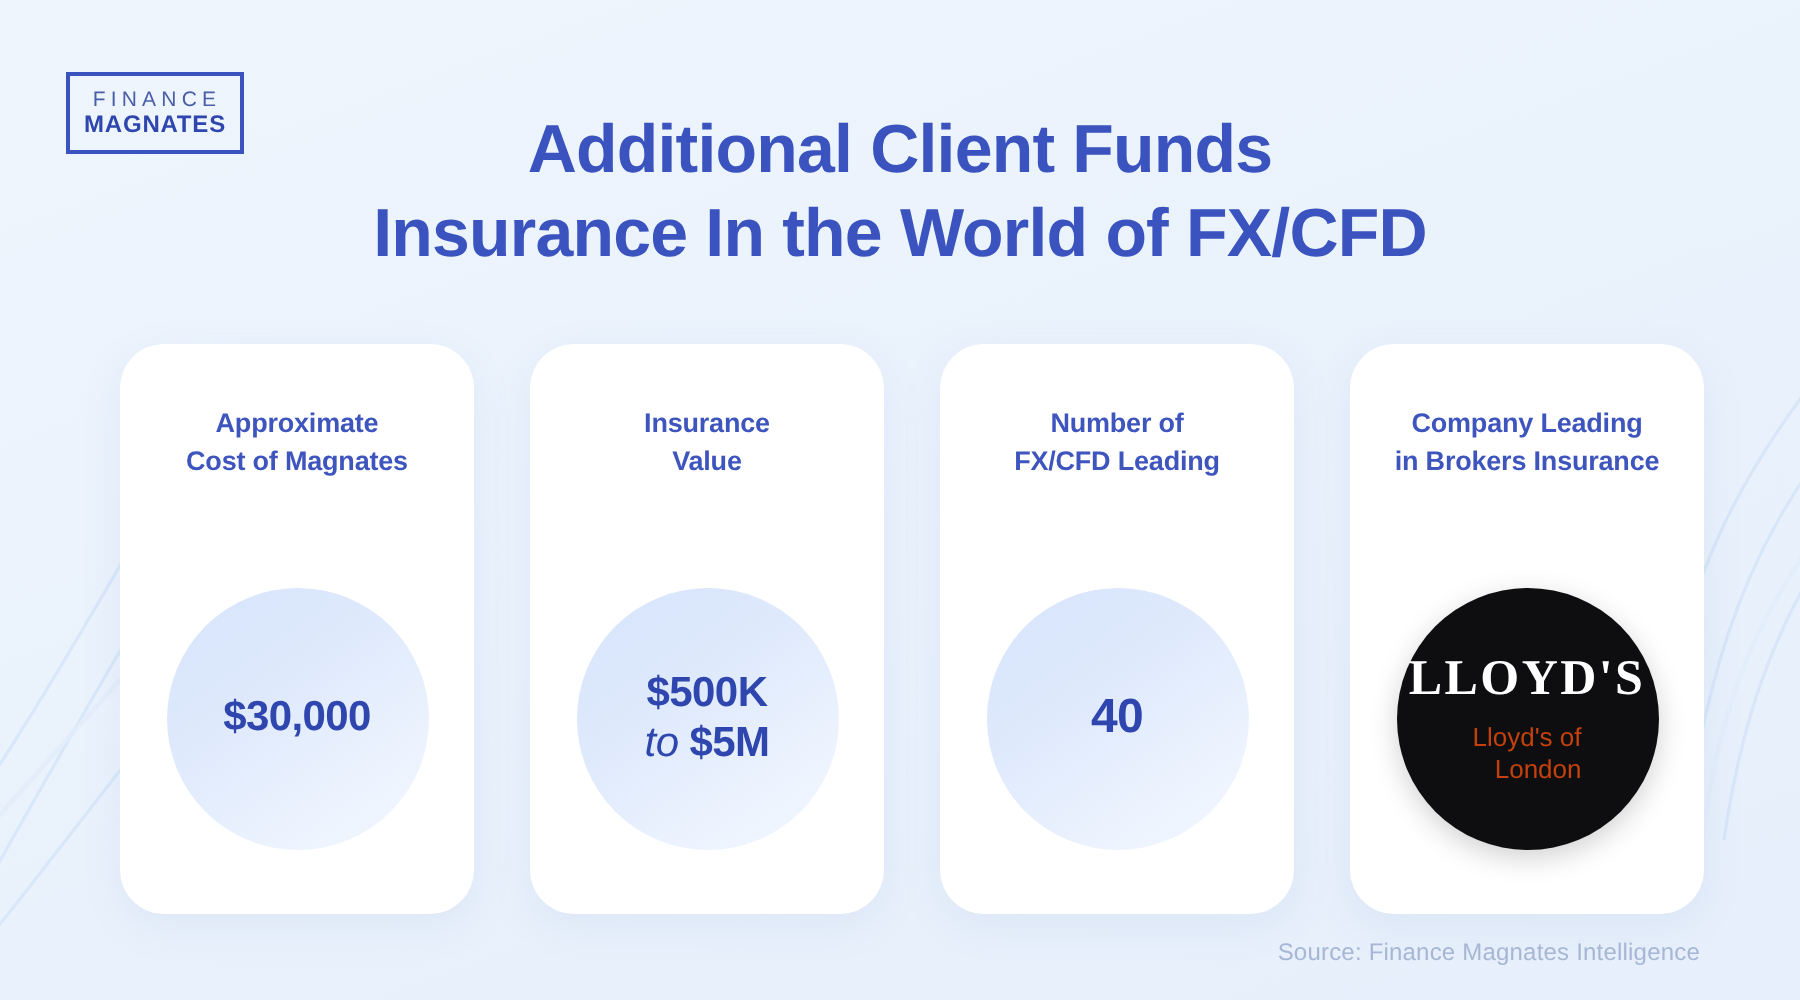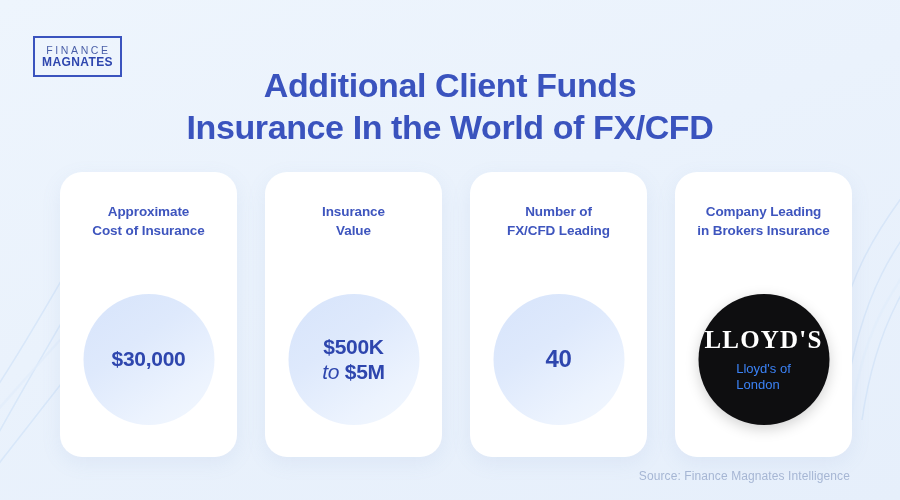--- a/index.html
+++ b/index.html
@@ -33,21 +33,21 @@
     font-size:10.5px; font-weight:400; letter-spacing:2.6px;
     color:#4A5FA8; line-height:1.15; padding-left:2px;
   }
   .logo-line2 {
     font-size:12px; font-weight:700; letter-spacing:0.4px;
     color:#2E46AE; line-height:1.15;
   }
 
   
   .title {
-    position:absolute; left:0; right:0; top:64px;
+    position:absolute; left:0; right:0; top:54px;
     text-align:center;
     color:#3A53BE;
     font-weight:700;
     font-size:34px;
     line-height:1.24;
     letter-spacing:-0.4px;
   }
   .title .l { display:block; }
 
   
@@ -111,23 +111,23 @@
   .lloyds-wordmark {
     font-family:"Liberation Serif", serif;
     font-size:25px; font-weight:700;
     color:#FFFFFF;
     letter-spacing:1.2px;
     line-height:1;
     margin-bottom:9px;
   }
   .lloyds-sub {
     font-size:13px; font-weight:400;
-    color:#3b82f6;
+    color:#c2410c;
     line-height:1.22;
-    text-align:left;
+    text-align:right;
   }
   .lloyds-sub .l { display:block; }
 
   
   .source {
     position:absolute;
     right:50px; bottom:17px;
     font-size:12px;
     color:#A6B6D4;
     letter-spacing:0.1px;
@@ -163,21 +163,21 @@
   <h1 class="title">
     <span class="l">Additional Client Funds</span>
     <span class="l">Insurance In the World of FX/CFD</span>
   </h1>
 
   <div class="cards">
 
     <div class="card">
       <div class="card-heading">
         <span class="l">Approximate</span>
-        <span class="l">Cost of Insurance</span>
+        <span class="l">Cost of Magnates</span>
       </div>
       <div class="bubble">
         <div class="bubble-value">$30,000</div>
       </div>
     </div>
 
     <div class="card">
       <div class="card-heading">
         <span class="l">Insurance</span>
         <span class="l">Value</span>

